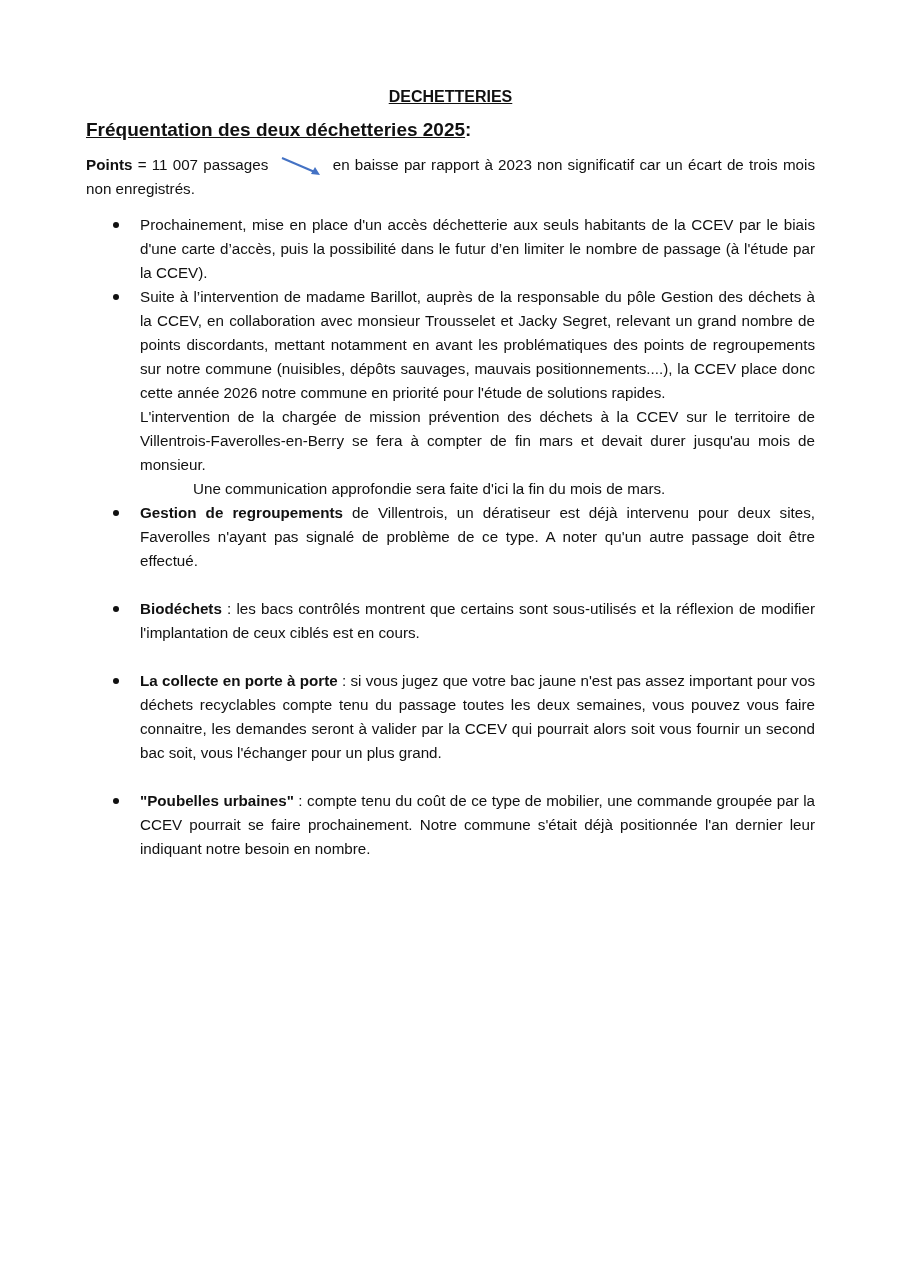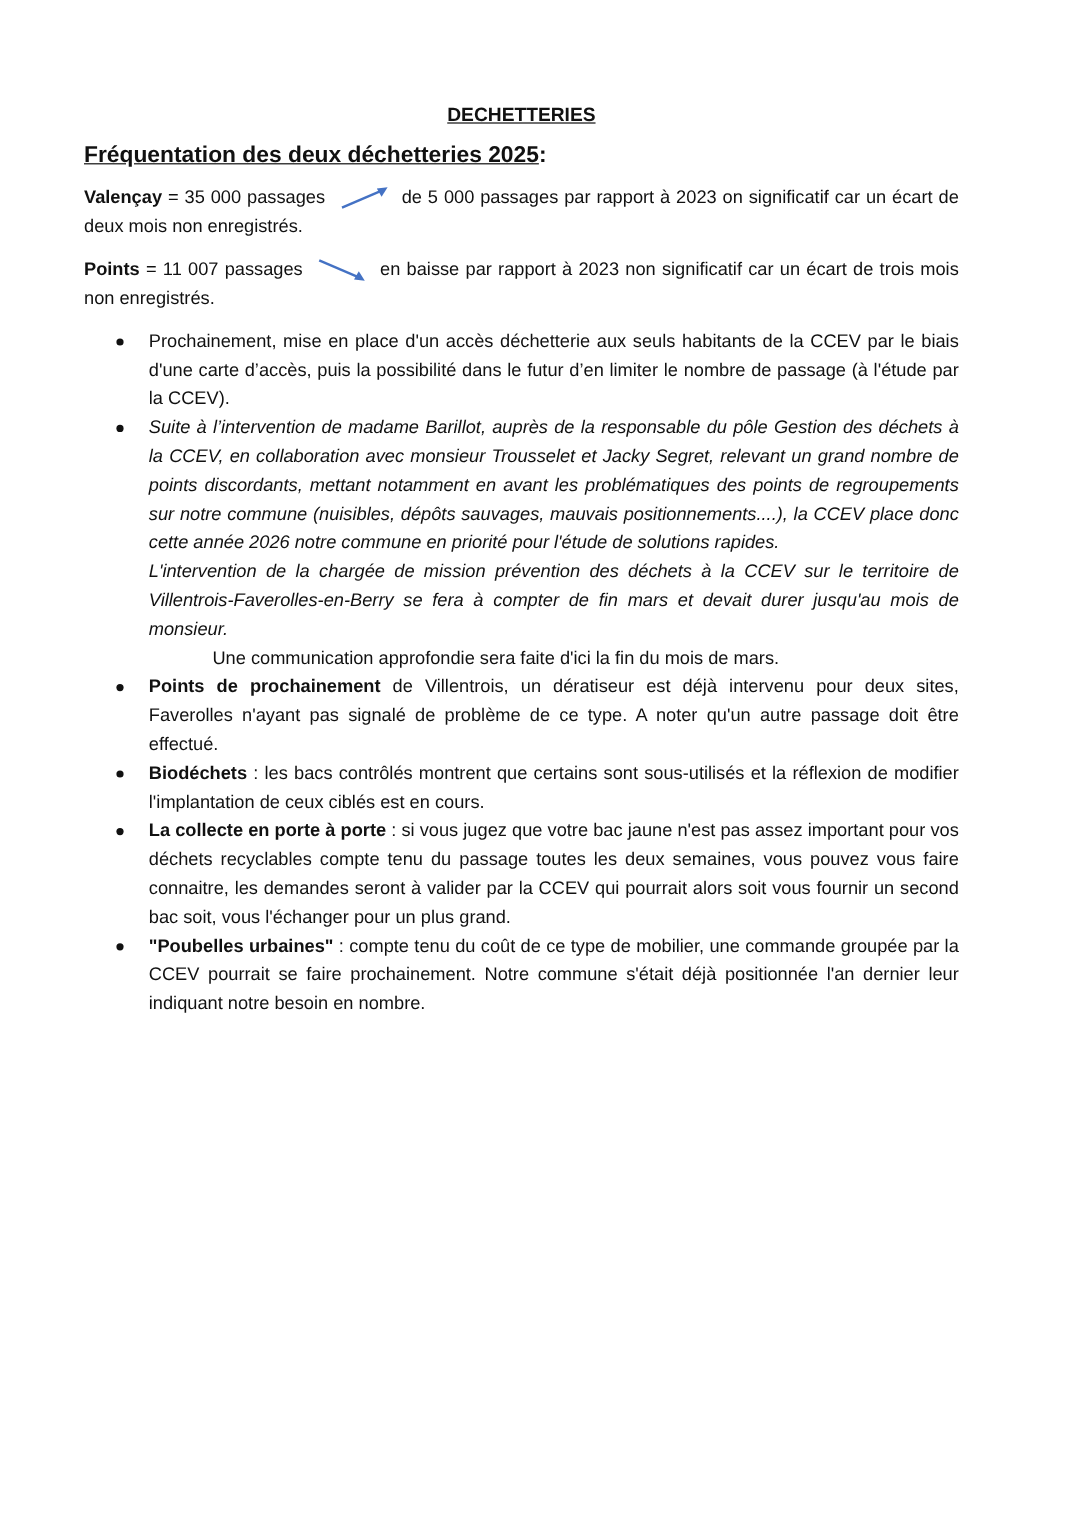--- a/index.html
+++ b/index.html
@@ -1,46 +1,38 @@
 <!DOCTYPE html>
 <html><head>
   <meta charset="utf-8">
   <style>
     html, body { margin: 0; padding: 0; background: #ffffff; }
     body { width: 900px; height: 1273px; position: relative; overflow: hidden;
       font-family: "Liberation Sans", sans-serif; color: #111; font-size: 15.2px; }
-    .page { position: absolute; left: 70px; top: 86px; width: 729px; }
+    .page { position: absolute; left: 86px; top: 86px; width: 729px; }
     .title { text-align: center; font-weight: bold; text-decoration: underline; font-size: 16px; margin: 0 0 11px 0; line-height: 22px; }
     .subtitle { font-weight: bold; text-decoration: underline; font-size: 19px; margin: 0 0 12px 0; line-height: 22px; }
     .stat { line-height: 24px; margin: 0 0 12px 0; text-align: justify; }
     .stat b { font-weight: bold; }
     .arrow { display: inline-block; width: 44px; height: 22px; vertical-align: middle; margin: 0 4px 0 6px; }
     ul.bullets { list-style: none; margin: 0; padding: 0; }
     ul.bullets > li { position: relative; padding-left: 54px; line-height: 24px; text-align: justify; }
     ul.bullets > li .dot { position: absolute; left: 27px; top: 9px; width: 6px; height: 6px; border-radius: 50%; background: #111; }
-    ul.bullets > li.spaced { }
-    .sub-para { display: block; font-style: italic; }
+    ul.bullets > li.spaced { margin-top: 24px; }
+    .sub-para { display: block; }
     .indent-block { display: block; padding-left: 53px; }
     b.lead { font-weight: bold; }
   </style>
 </head>
 <body>
 
 <div class="page">
   <div class="title">DECHETTERIES</div>
   <div class="subtitle"><span>Fréquentation des deux déchetteries 2025</span><span style="text-decoration:none;display:inline-block;"> :</span></div>
 
-  <div class="stat">
-    <b>Valençay</b><span> = 35 000 passages</span>
-    <svg class="arrow" viewBox="0 0 44 22">
-      <line x1="3" y1="19" x2="38" y2="4" stroke="#4472C4" stroke-width="2"></line>
-      <polygon points="41,2 32,3 36,10" fill="#4472C4"></polygon>
-    </svg>
-    <span>de 5 000 passages par rapport à 2023 on significatif car un écart de deux mois non enregistrés.</span>
-  </div>
 
   <div class="stat">
     <b>Points</b><span> = 11 007 passages</span>
     <svg class="arrow" viewBox="0 0 44 22">
       <line x1="3" y1="3" x2="38" y2="18" stroke="#4472C4" stroke-width="2"></line>
       <polygon points="41,20 32,19 36,12" fill="#4472C4"></polygon>
     </svg>
     <span>en baisse par rapport à 2023 non significatif car un écart de trois mois non enregistrés.</span>
   </div>
 
@@ -50,21 +42,21 @@
       <span>Prochainement, mise en place d'un accès déchetterie aux seuls habitants de la CCEV par le biais d'une carte d’accès, puis la possibilité dans le futur d’en limiter le nombre de passage (à l'étude par la CCEV).</span>
     </li>
     <li>
       <span class="dot"></span>
       <span class="sub-para">Suite à l’intervention de madame Barillot, auprès de la responsable du pôle Gestion des déchets à la CCEV, en collaboration avec monsieur Trousselet et Jacky Segret, relevant un grand nombre de points discordants, mettant notamment en avant les problématiques des points de regroupements sur notre commune (nuisibles, dépôts sauvages, mauvais positionnements....), la CCEV place donc cette année 2026 notre commune en priorité pour l'étude de solutions rapides.</span>
       <span class="sub-para"> L'intervention de la chargée de mission prévention des déchets à la CCEV sur le territoire de  Villentrois-Faverolles-en-Berry se fera à compter de fin mars et devait durer jusqu'au mois de monsieur.</span>
       <span class="indent-block">Une communication approfondie sera faite d'ici la fin du mois de mars.</span>
     </li>
     <li>
       <span class="dot"></span>
-      <b class="lead">Points de prochainement</b><span> de Villentrois, un dératiseur est déjà intervenu pour deux sites, Faverolles n'ayant pas signalé de problème de ce type. A noter qu'un autre passage doit être effectué.</span>
+      <b class="lead">Gestion de regroupements</b><span> de Villentrois, un dératiseur est déjà intervenu pour deux sites, Faverolles n'ayant pas signalé de problème de ce type. A noter qu'un autre passage doit être effectué.</span>
     </li>
     <li class="spaced">
       <span class="dot"></span>
       <b class="lead">Biodéchets</b><span> : les bacs contrôlés montrent que certains sont sous-utilisés et la réflexion de modifier l'implantation de ceux ciblés est en cours.</span>
     </li>
     <li class="spaced">
       <span class="dot"></span>
       <b class="lead">La collecte en porte à porte</b><span> : si vous jugez que votre bac jaune n'est pas assez important pour vos déchets recyclables compte tenu du passage toutes les deux semaines, vous pouvez vous faire connaitre, les demandes seront à valider par la CCEV qui pourrait alors soit vous fournir un second bac soit, vous l'échanger pour un plus grand.</span>
     </li>
     <li class="spaced">

